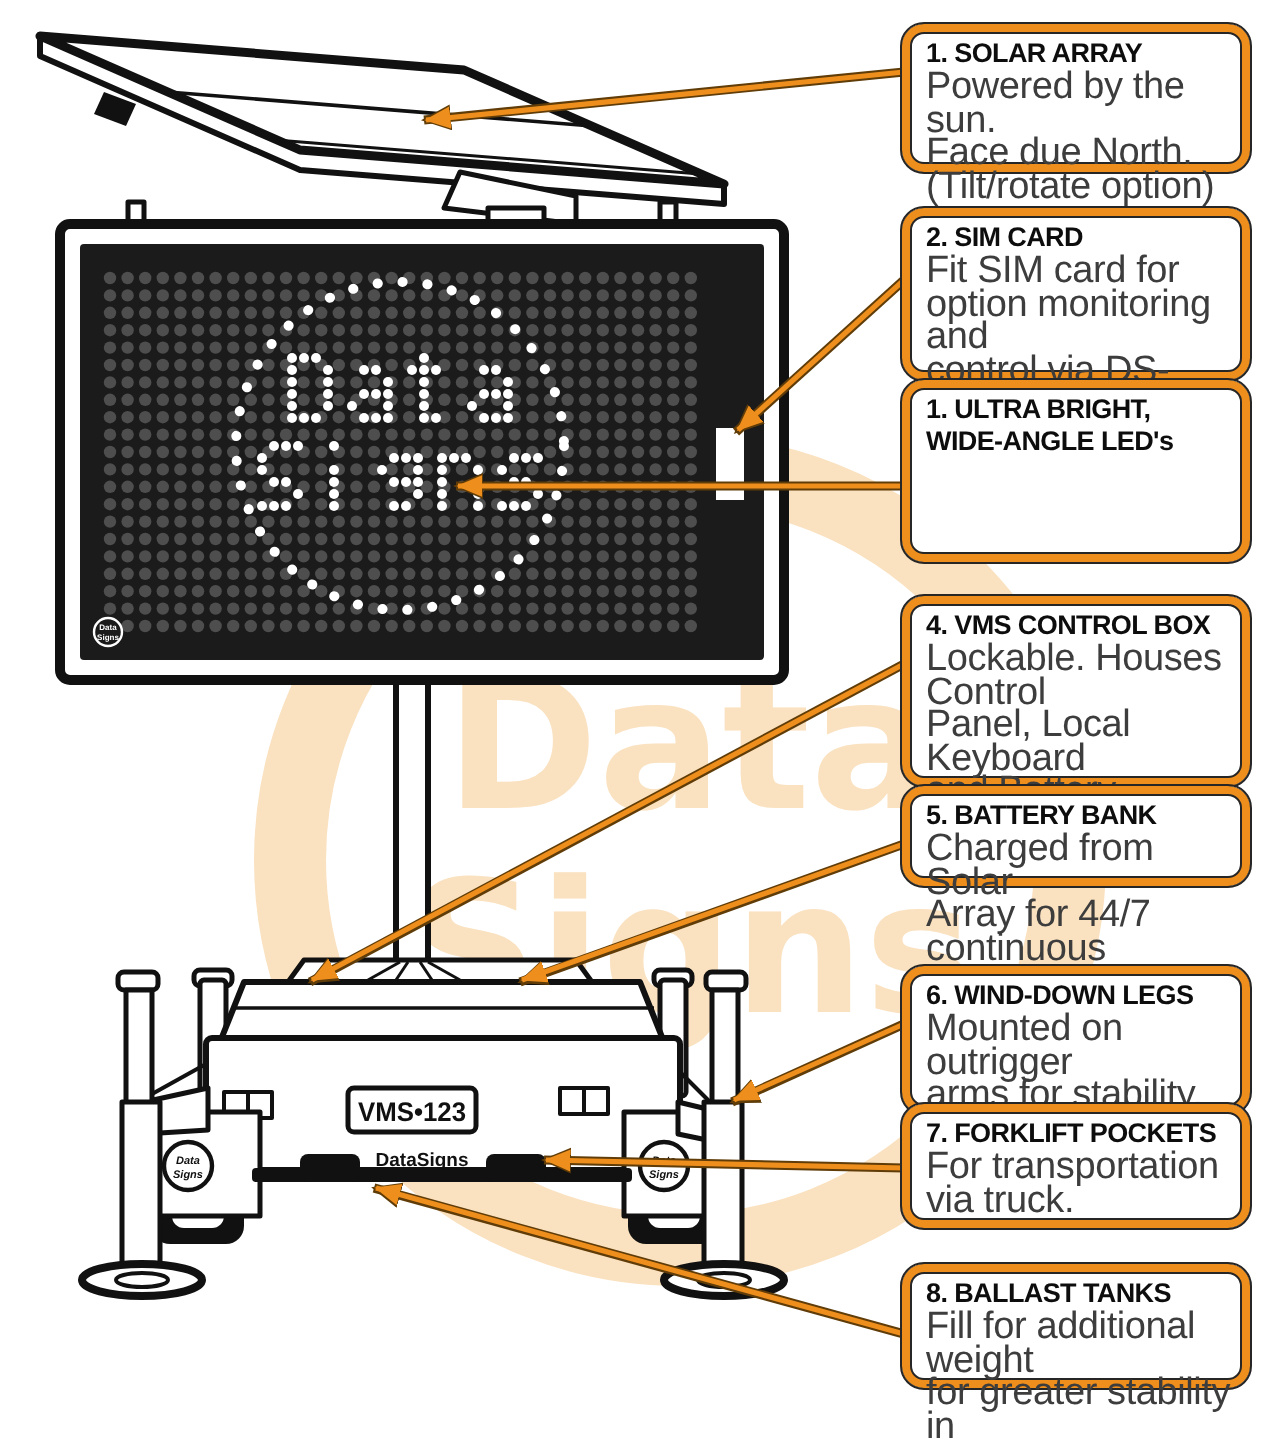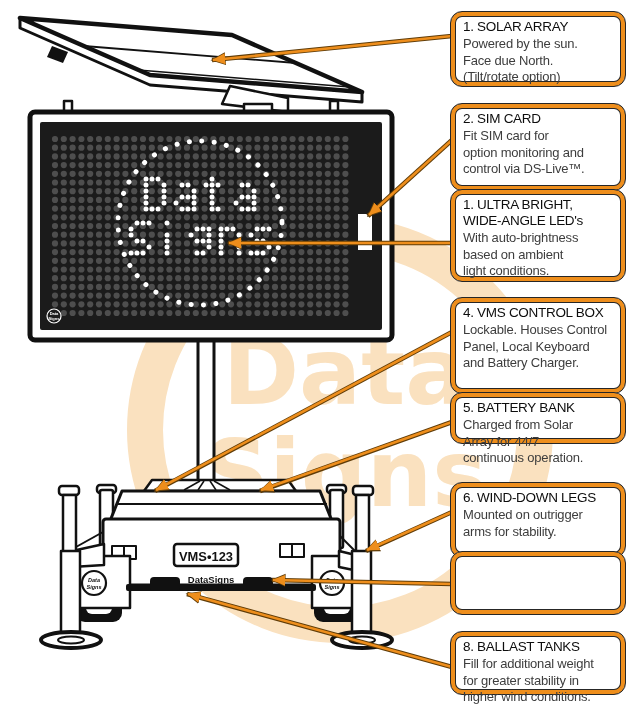--- a/index.html
+++ b/index.html
@@ -8,25 +8,25 @@
     font-family:"Liberation Sans",sans-serif;
   }
   #scene{position:absolute;left:0;top:0;}
   .callout{
     position:absolute;left:450px;width:176px;background:#ffffff;
     border:1px solid #262626;border-radius:12px;
     box-shadow: inset 0 0 0 4px #ee8e1c, inset 0 0 0 5px #262626;
     padding:7px 8px 4px 12px;box-sizing:border-box;z-index:5;
   }
   .c-title{
-    font-weight:400;font-size:13.5px;line-height:16px;color:#0d0d0d;
+    font-weight:700;font-size:13.5px;line-height:16px;color:#0d0d0d;
     white-space:pre-line;letter-spacing:-0.3px;
   }
   .c-body{
-    font-size:13px;line-height:16.5px;color:#3d3d3d;
+    font-size:19px;line-height:16.5px;color:#3d3d3d;
     white-space:pre-line;letter-spacing:-0.2px;margin-top:1px;
   }
 </style>
 </head>
 <body>
 
 <div id="stage">
 
   <svg id="scene" width="640" height="720" viewBox="0 0 640 720">
     <defs>
@@ -991,42 +991,42 @@
   </div>
   <div class="callout" style="top:103px;height:88px">
     <div class="c-title">2. SIM CARD</div>
     <div class="c-body">Fit SIM card for
 option monitoring and
 control via DS-Live™.</div>
   </div>
   <div class="callout" style="top:189px;height:93px">
     <div class="c-title">1. ULTRA BRIGHT,
 WIDE-ANGLE LED's</div>
-    <div class="c-body">With auto-brightness
-based on ambient
-light conditions.</div>
   </div>
   <div class="callout" style="top:297px;height:97px">
     <div class="c-title">4. VMS CONTROL BOX</div>
     <div class="c-body">Lockable. Houses Control
 Panel, Local Keyboard
 and Battery Charger.</div>
   </div>
   <div class="callout" style="top:392px;height:52px">
     <div class="c-title">5. BATTERY BANK</div>
     <div class="c-body">Charged from Solar
 Array for 44/7
 continuous operation.</div>
   </div>
   <div class="callout" style="top:482px;height:76px">
     <div class="c-title">6. WIND-DOWN LEGS</div>
     <div class="c-body">Mounted on outrigger
 arms for stability.</div>
   </div>
   <div class="callout" style="top:551px;height:64px">
+    <div class="c-title">7. FORKLIFT POCKETS</div>
+    <div class="c-body">For transportation
+via truck.</div>
   </div>
   <div class="callout" style="top:631px;height:64px">
     <div class="c-title">8. BALLAST TANKS</div>
     <div class="c-body">Fill for additional weight
 for greater stability in
 higher wind conditions.</div>
   </div>
 
 </div>
 

